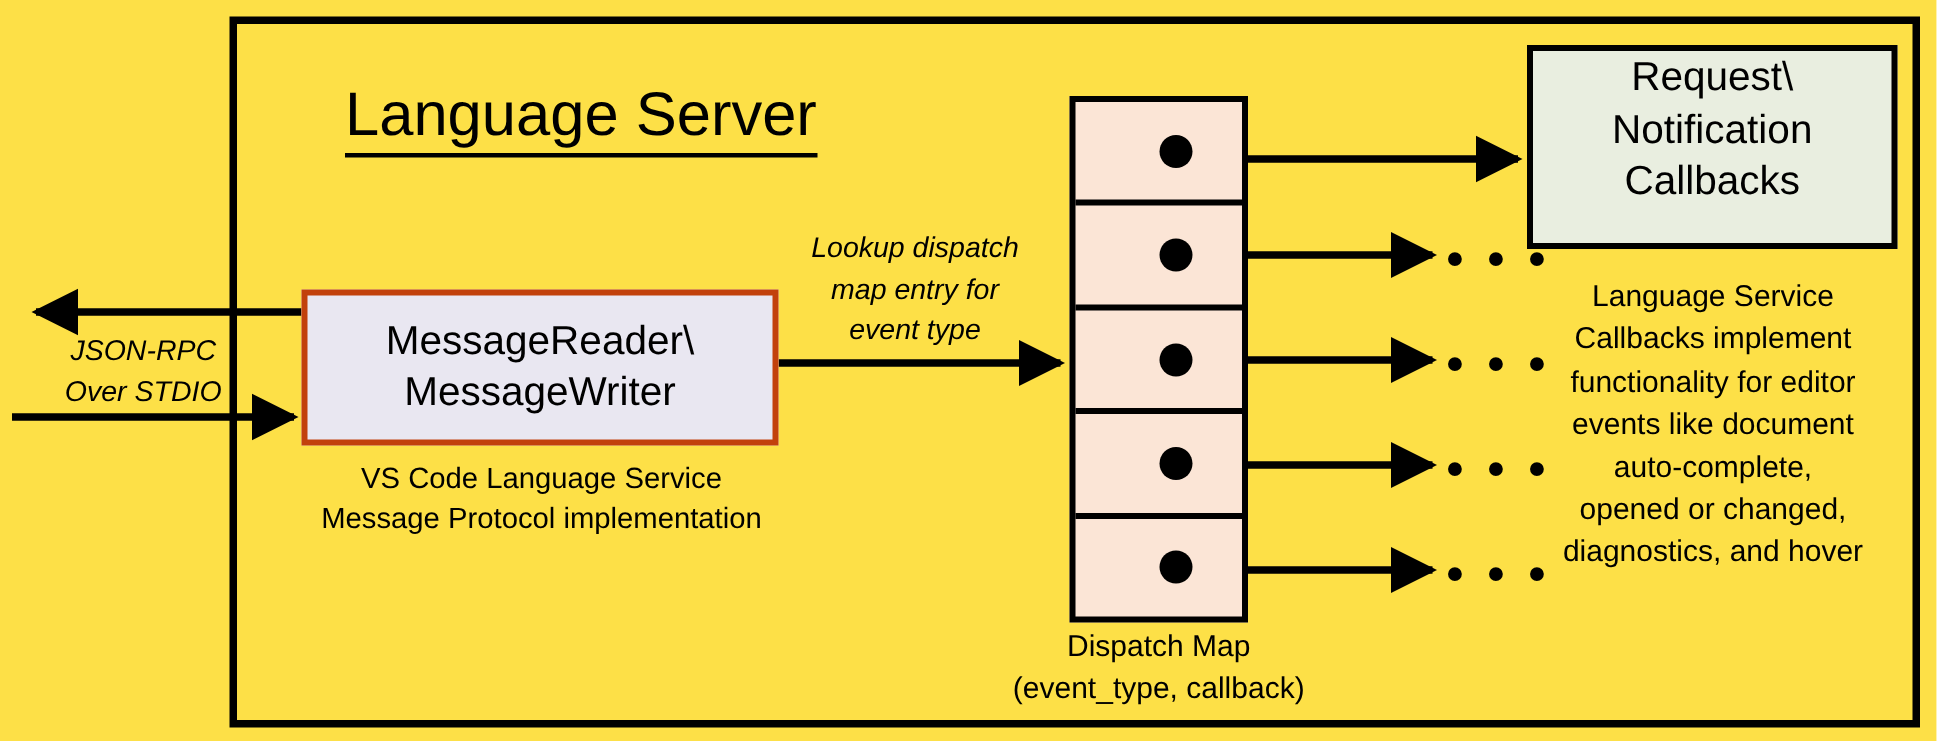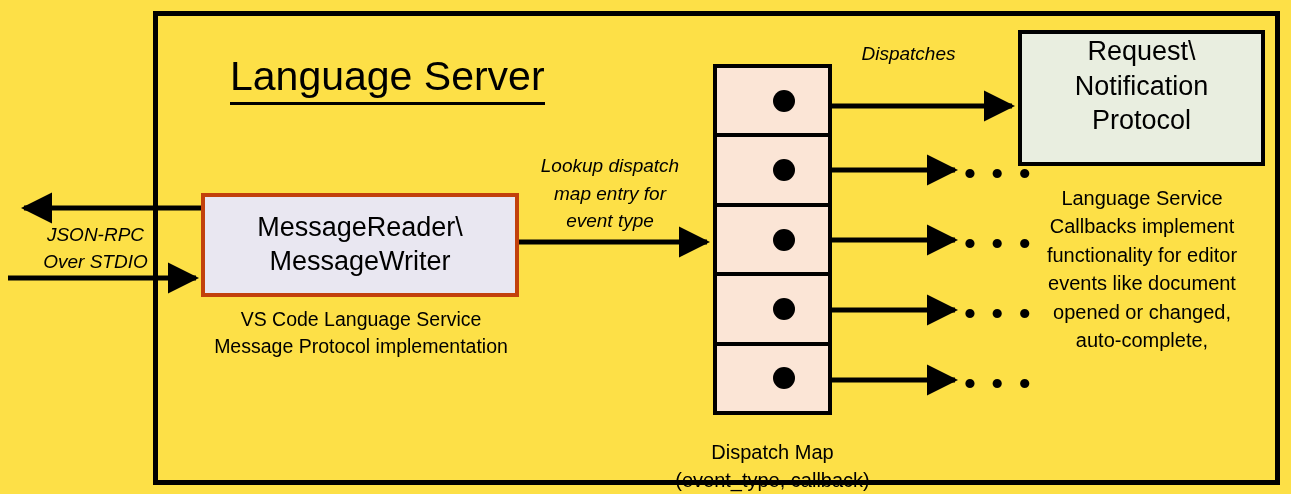--- a/index.html
+++ b/index.html
@@ -135,21 +135,21 @@
     height: 22px;
     border-radius: 50%;
     background: #000;
     right: 33px;
     top: 50%;
     transform: translateY(-50%);
   }
   .dm-caption {
     position: absolute;
     left: 645px;
-    top: 439px;
+    top: 418px;
     width: 255px;
     text-align: center;
     font-size: 20px;
     color: #000;
     line-height: 1.38;
   }
 
   
   .callback-box {
     position: absolute;
@@ -267,35 +267,35 @@
     <div class="dm-row">
         <span class="dm-dot"></span>
       </div>
   </div>
   <div class="dm-caption">
     <div>Dispatch Map</div>
     <div>(event_type, callback)</div>
   </div>
 
   <div class="dispatch-msg-label">
-    <div>Dispatches</div>
   </div>
 
   <div class="callback-box">
     <div>Request\</div>
     <div>Notification</div>
-    <div>Protocol</div>
+    <div>Callbacks</div>
   </div>
   <div class="callback-caption">
     <div>Language Service</div>
     <div>Callbacks implement</div>
     <div>functionality for editor</div>
     <div>events like document</div>
+    <div>auto-complete,</div>
     <div>opened or changed,</div>
-    <div>auto-complete,</div>
+    <div>diagnostics, and hover</div>
   </div>
 
   <div class="ellipsis" style="left:964px; top:156px;">• • •</div>
   <div class="ellipsis" style="left:964px; top:226px;">• • •</div>
   <div class="ellipsis" style="left:964px; top:296px;">• • •</div>
   <div class="ellipsis" style="left:964px; top:366px;">• • •</div>
 
 </div>
 
 </body></html>

